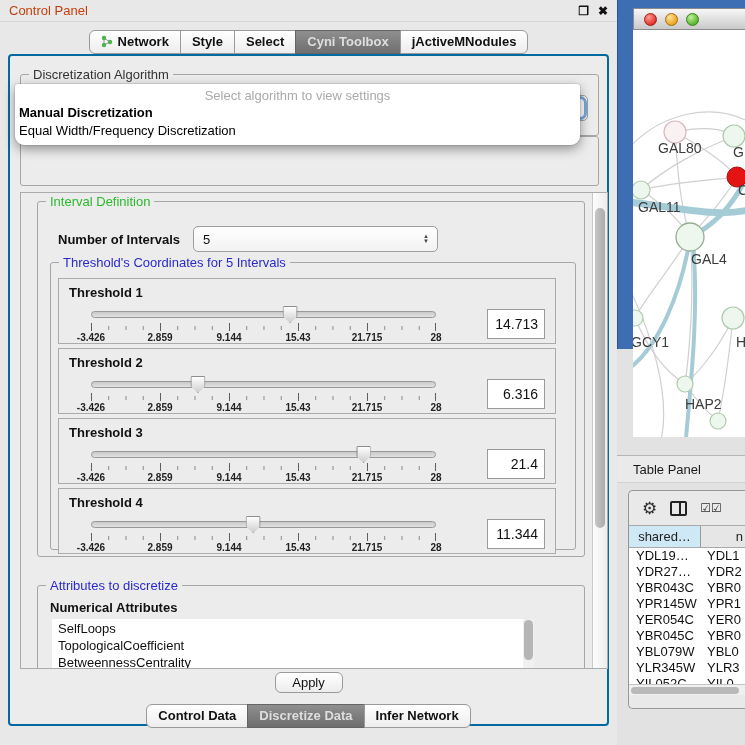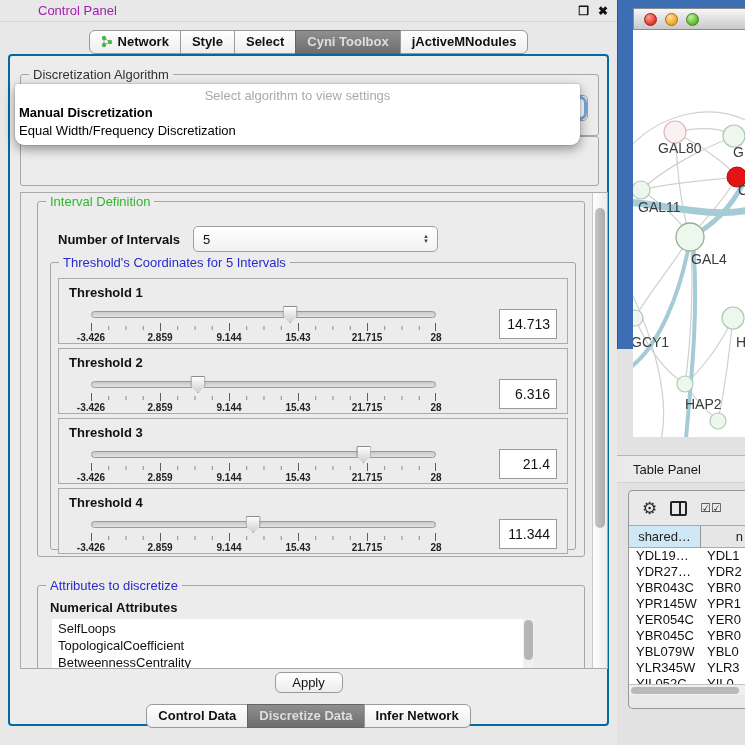--- a/index.html
+++ b/index.html
@@ -7,21 +7,21 @@
   body {
     position: relative; overflow: hidden;
     background: #e2e2e2;
     font-family: "Liberation Sans", sans-serif;
     color: #111;
   }
 
   
   .control-panel { position:absolute; left:0; top:0; width:617px; height:745px; background:#e8e8e8; }
   .cp-titlebar { height:22px; display:flex; align-items:center; padding:0 9px; font-size:13px; background:#e8e8e8; border-bottom:1px solid #d6d6d6; }
-  .cp-title { flex:1; color:#a21caf;margin-left:29px; }
+  .cp-title { flex:1; color:#c2410c; }
   .wicon { font-weight:bold; font-size:12px; color:#111; margin-left:9px; cursor:default; }
 
   .tab-row { position:absolute; top:30px; left:0; width:617px; display:flex; justify-content:center; z-index:6; }
   .tab { background:linear-gradient(#ffffff,#ededed); border:1px solid #9a9a9a; margin-left:-1px;
          padding:3px 11px 4px; font-size:13px; font-weight:bold; color:#111;
          display:flex; align-items:center; gap:5px; }
   .tab:first-child { border-radius:6px 0 0 6px; margin-left:0; }
   .tab:last-child  { border-radius:0 6px 6px 0;text-align:center; }
   .tab.active { background:linear-gradient(#8f8f8f,#6e6e6e); color:#dedede; border-color:#646464; }
 
@@ -61,21 +61,21 @@
              background:linear-gradient(to right,#fdfdfd,#ededed); border-left:1px solid #c9c9c9; }
   .vscroll .thumb-v { position:absolute; left:2px; width:10px; border-radius:6px;
              background:linear-gradient(to right,#c6c6c6,#ababab); }
 
   .interval-group { position:absolute; left:16px; top:8px; width:548px; height:356px; }
   .num-row { display:flex; align-items:center; margin:24px 0 0 20px; }
   .num-label { font-size:13px; font-weight:bold; }
   .num-row .combo { width:245px; margin-left:13px; }
 
   .thr-group { position:absolute; left:12px; right:8px; top:60px; bottom:6px; }
-  .thr-list { position:absolute; left:7px; right:7px; top:15px; display:flex; flex-direction:column; gap:4px;justify-content:center; }
+  .thr-list { position:absolute; left:7px; right:19px; top:15px; display:flex; flex-direction:column; gap:4px;justify-content:center; }
   .thr-card { border:1px solid #ababab; background:#ececec; height:66px; padding:6px 10px 0; }
   .thr-title { font-size:13px; font-weight:bold; }
   .thr-row { display:flex; align-items:center; margin-top:5px; padding-left:22px; }
   .slider-wrap { position:relative; width:345px; height:38px; }
   .track { position:absolute; left:0; right:0; top:6px; height:7px; border:1px solid #989898;
            border-radius:5px; background:linear-gradient(#c9c9c9,#e2e2e2); }
   .thumb { position:absolute; top:1px; width:15px; height:17px; transform:translateX(-50%);
            background:linear-gradient(#fefefe,#cfcfcf); border:1px solid #8d8d8d;
            clip-path:polygon(50% 100%, 0 60%, 0 8%, 8% 0, 92% 0, 100% 8%, 100% 60%); z-index:2; }
   .ticks { position:absolute; left:0; right:0; top:18px; height:8px; }

